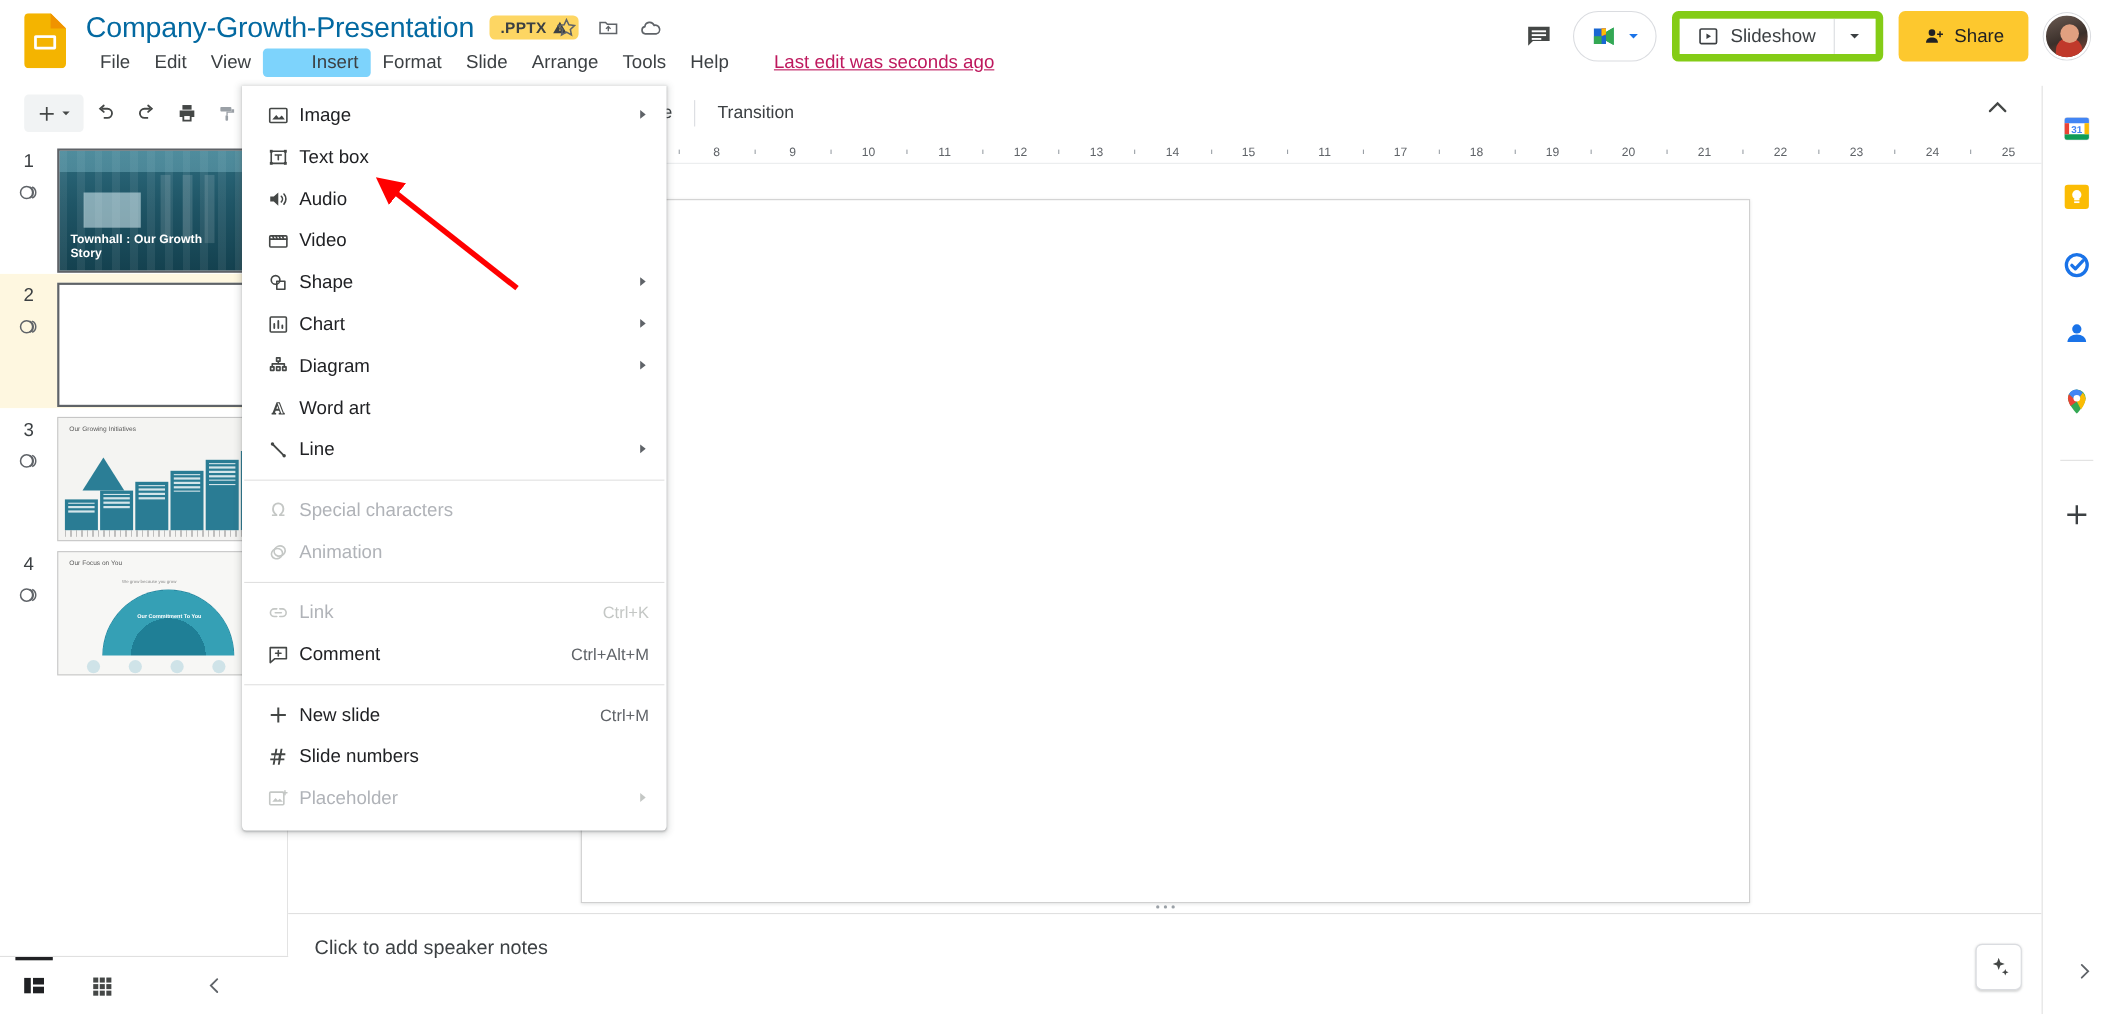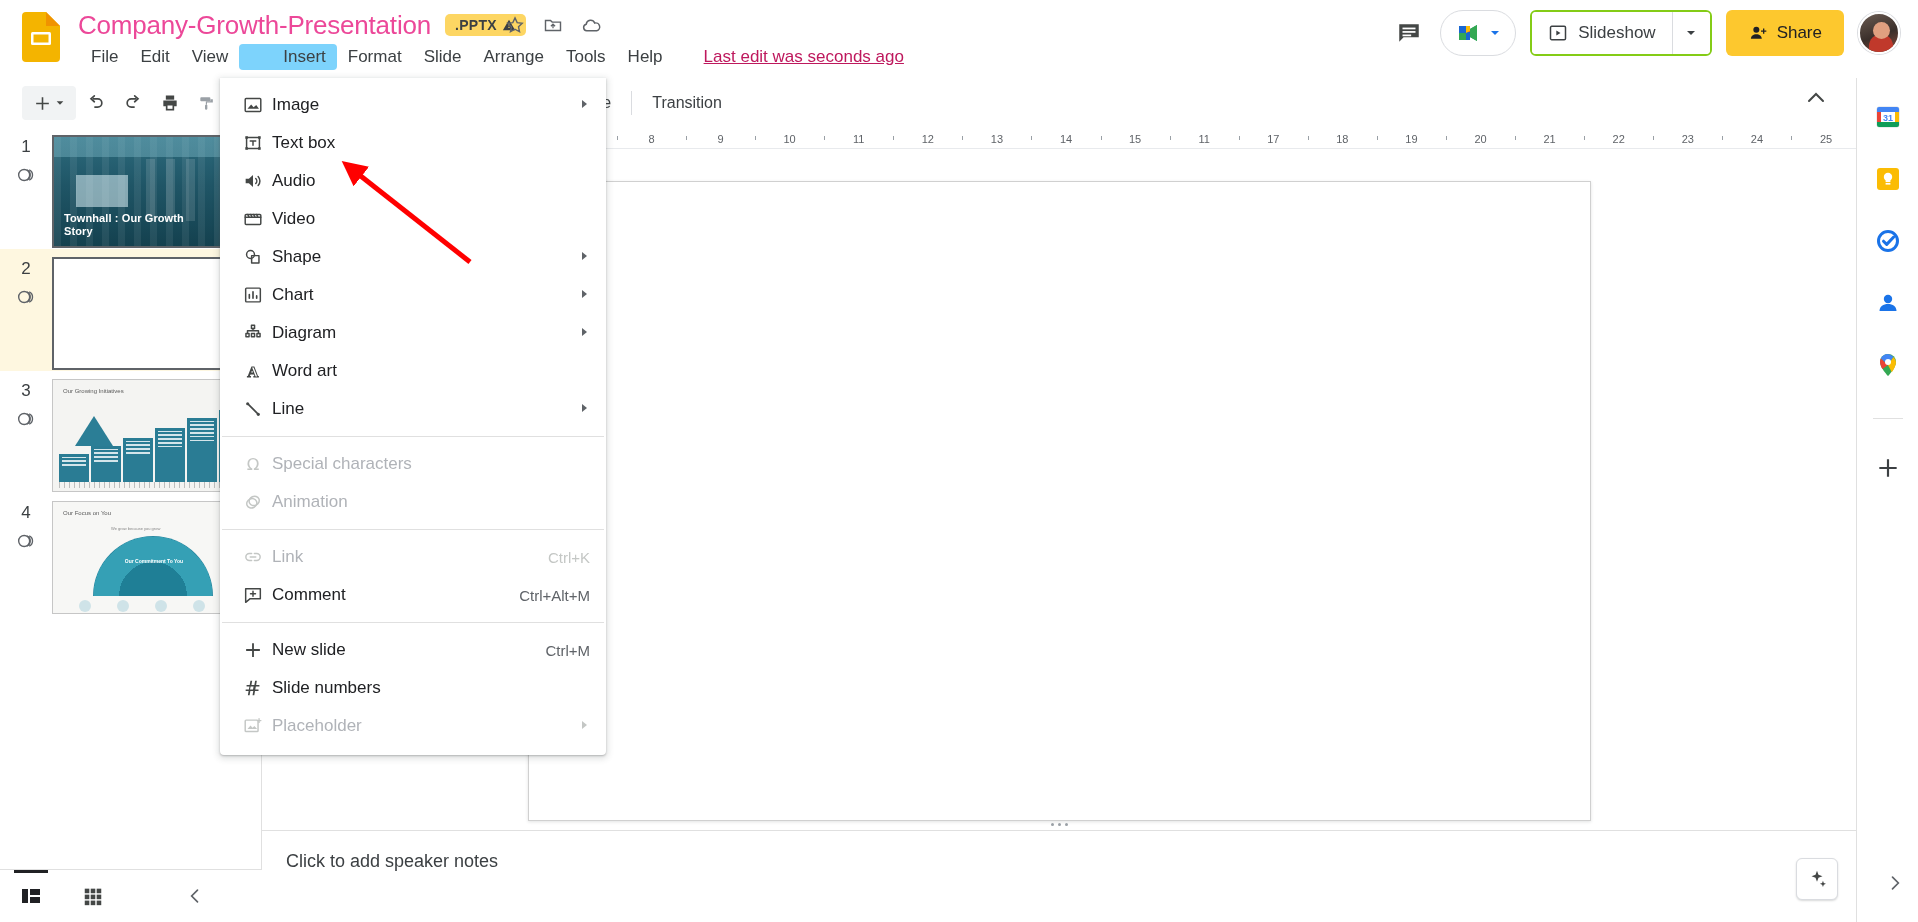--- a/index.html
+++ b/index.html
@@ -12,21 +12,21 @@
     -webkit-font-smoothing: antialiased;
   }
   .app { position: relative; width: 1918px; height: 922px; }
 
   
   .topbar { position: absolute; top: 0; left: 0; width: 1918px; height: 78px; background: #fff; }
   .docs-logo {
     position: absolute; left: 22px; top: 12px; width: 38px; height: 50px;
   }
   .title-row { position: absolute; left: 78px; top: 8px; display: flex; align-items: center; height: 34px; }
-  .doc-title { font-size: 26px; color: #ec4899; font-weight: 400; letter-spacing: -0.2px; white-space: nowrap; }
+  .doc-title { font-size: 26px; color: #0369a1; font-weight: 400; letter-spacing: -0.2px; white-space: nowrap; }
   .pptx-chip {
     margin-left: 14px; background: #fdd663; color: #3c4043;
     font-size: 14px; font-weight: 700; padding: 3px 10px; border-radius: 5px;
     display: flex; align-items: center; gap: 5px; letter-spacing: 0.3px;
   }
   .icon-btn-top {
     width: 30px; height: 30px; display: flex; align-items: center; justify-content: center;
     border-radius: 50%; cursor: pointer; color: #5f6368;
   }
   .title-icons { position: absolute; left: 500px; top: 10px; display: flex; gap: 8px; align-items: center; }
@@ -42,21 +42,21 @@
     margin-left: 30px; font-size: 17px; color: #be185d; text-decoration: underline; cursor: pointer;
   }
 
   
   .topright { position: absolute; right: 18px; top: 10px; display: flex; align-items: center; gap: 14px; }
   .comment-ico { width: 34px; height: 34px; display: flex; align-items: center; justify-content: center; cursor: pointer; }
   .meet-pill {
     display: flex; align-items: center; gap: 6px; height: 46px; padding: 0 14px;
     border: 1px solid #dadce0; border-radius: 24px; cursor: pointer; background: #fff;
   }
-  .slideshow-group { display: flex; align-items: stretch; height: 46px; border: 2px solid #84cc16; border-radius: 6px; overflow: hidden; }
+  .slideshow-group { display: flex; align-items: stretch; height: 46px; border: 7px solid #84cc16; border-radius: 6px; overflow: hidden; }
   .slideshow-main {
     display: flex; align-items: center; gap: 10px; padding: 0 16px; cursor: pointer; background: #fff;
     font-size: 17px; color: #3c4043;
   }
   .slideshow-caret {
     width: 38px; display: flex; align-items: center; justify-content: center;
     border-left: 1px solid #dadce0; cursor: pointer; background: #fff;
   }
   .share-btn {
     display: flex; align-items: center; gap: 9px; height: 46px; padding: 0 22px;

